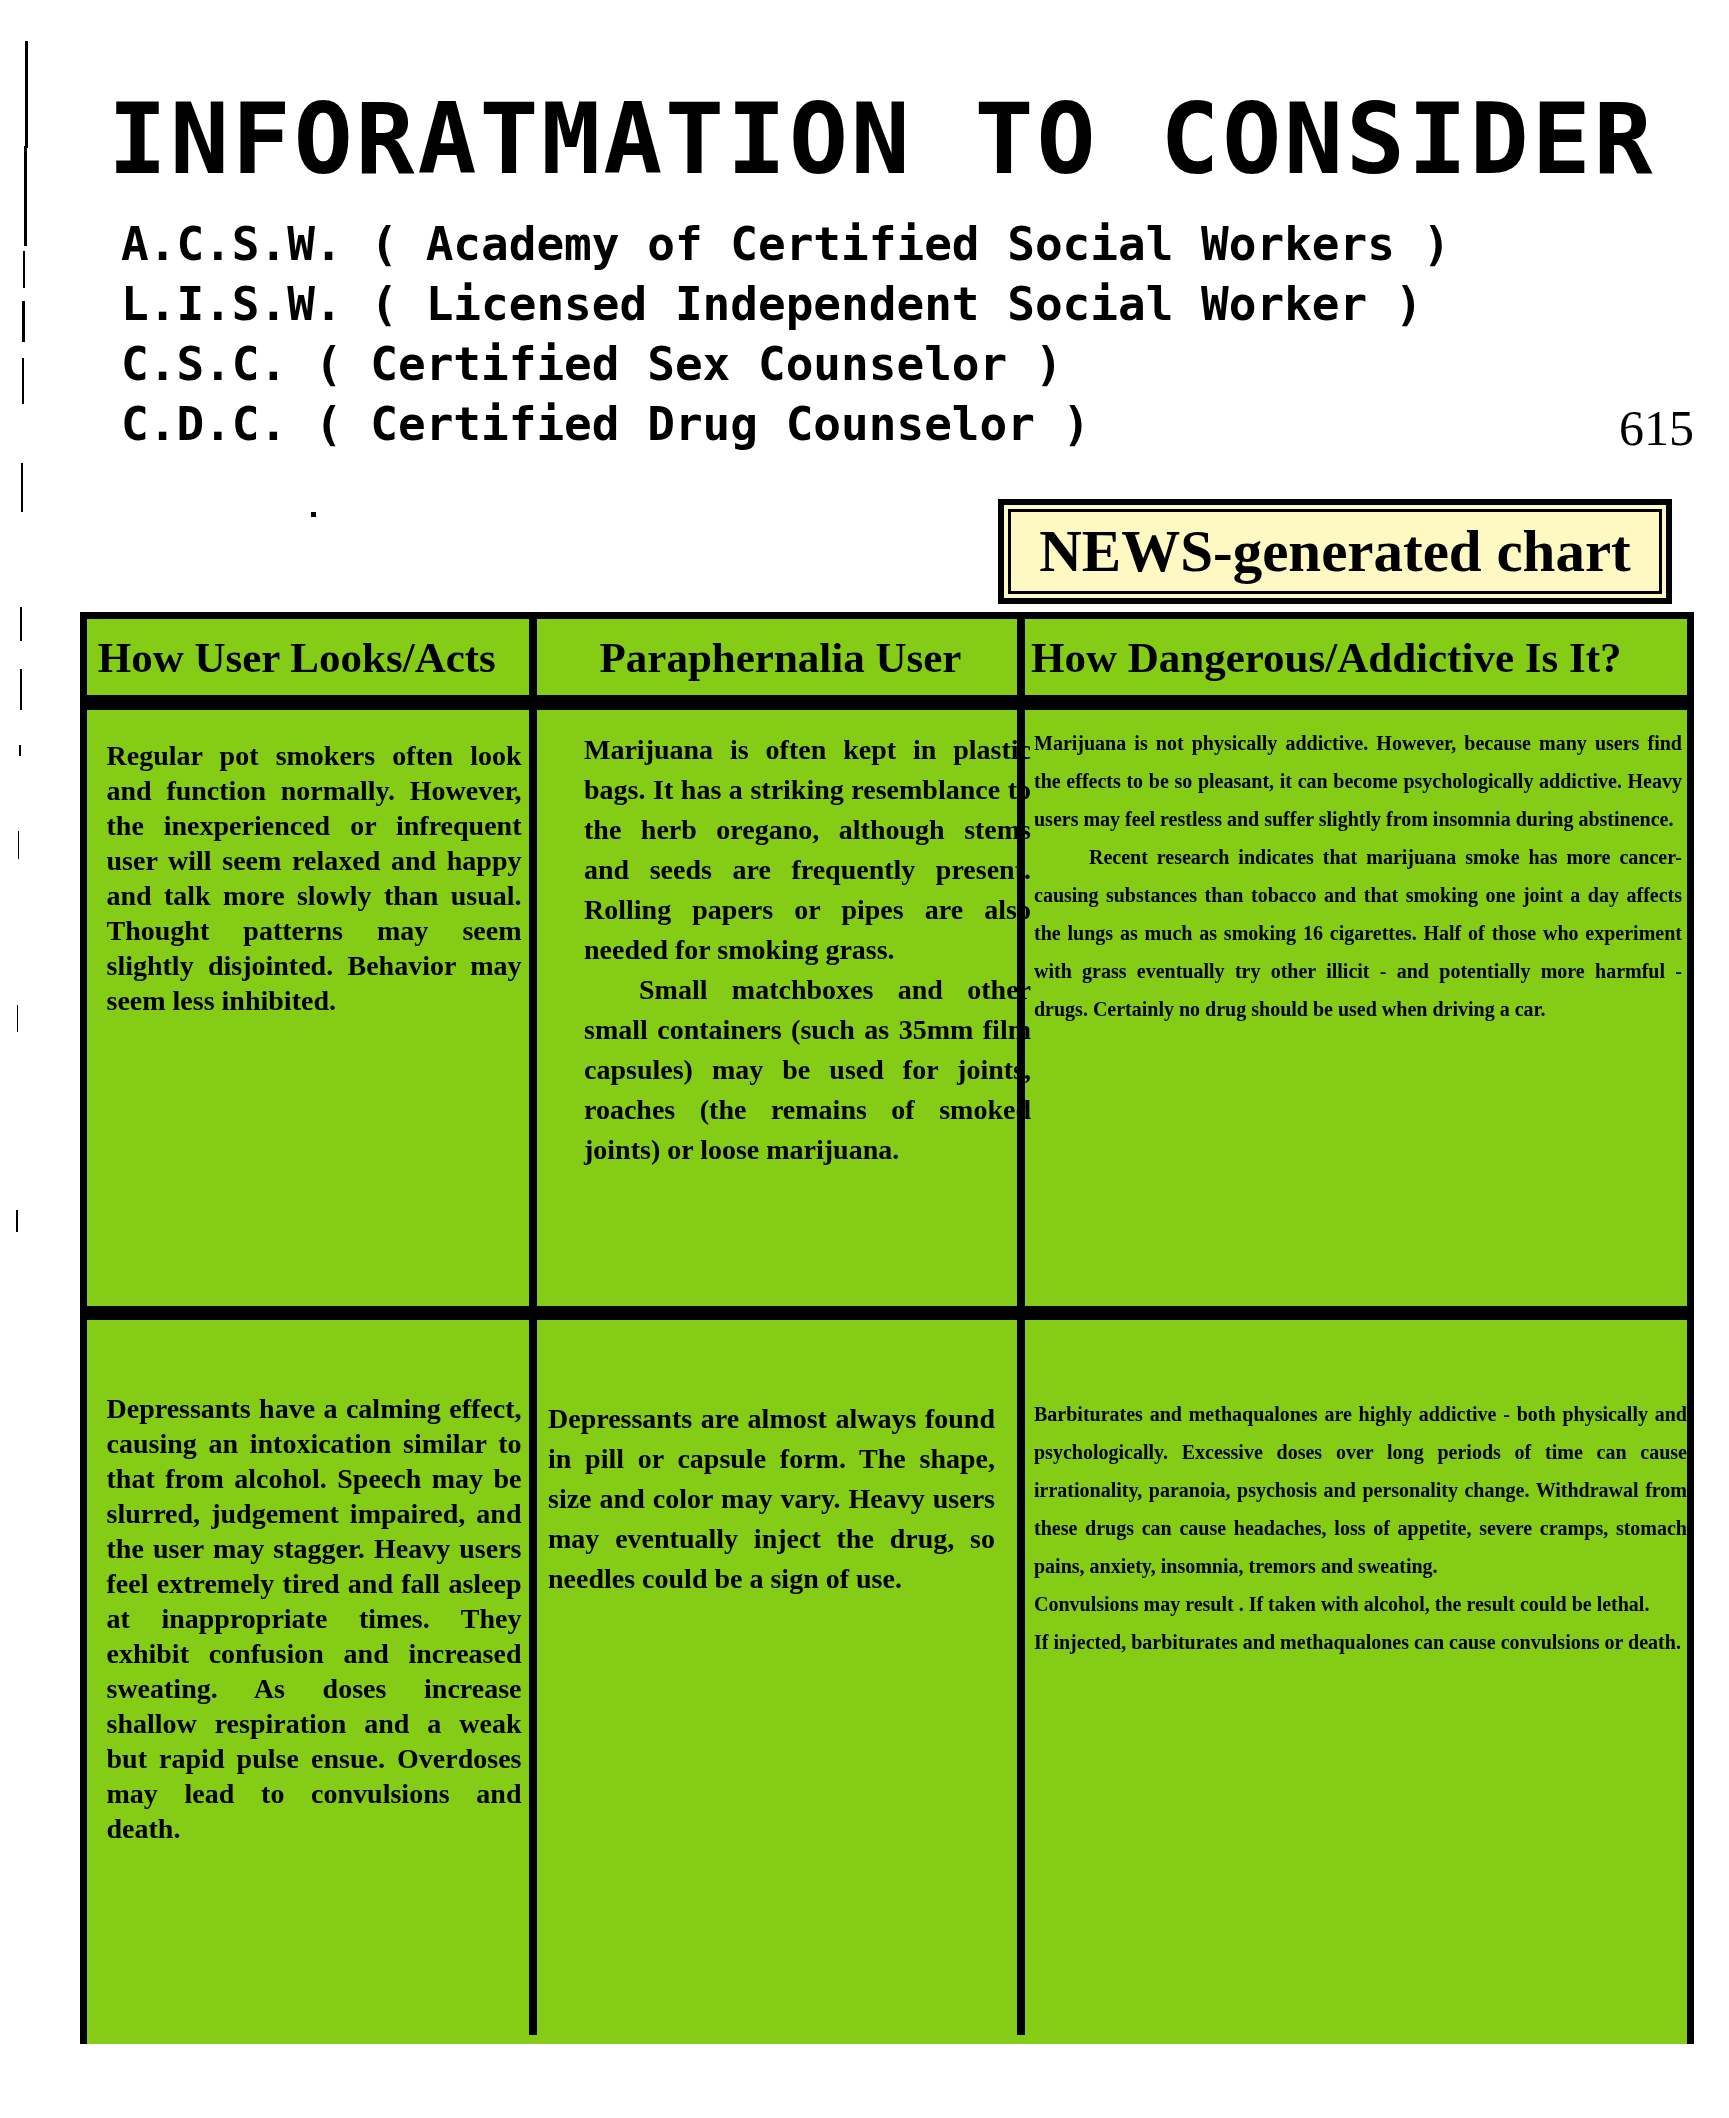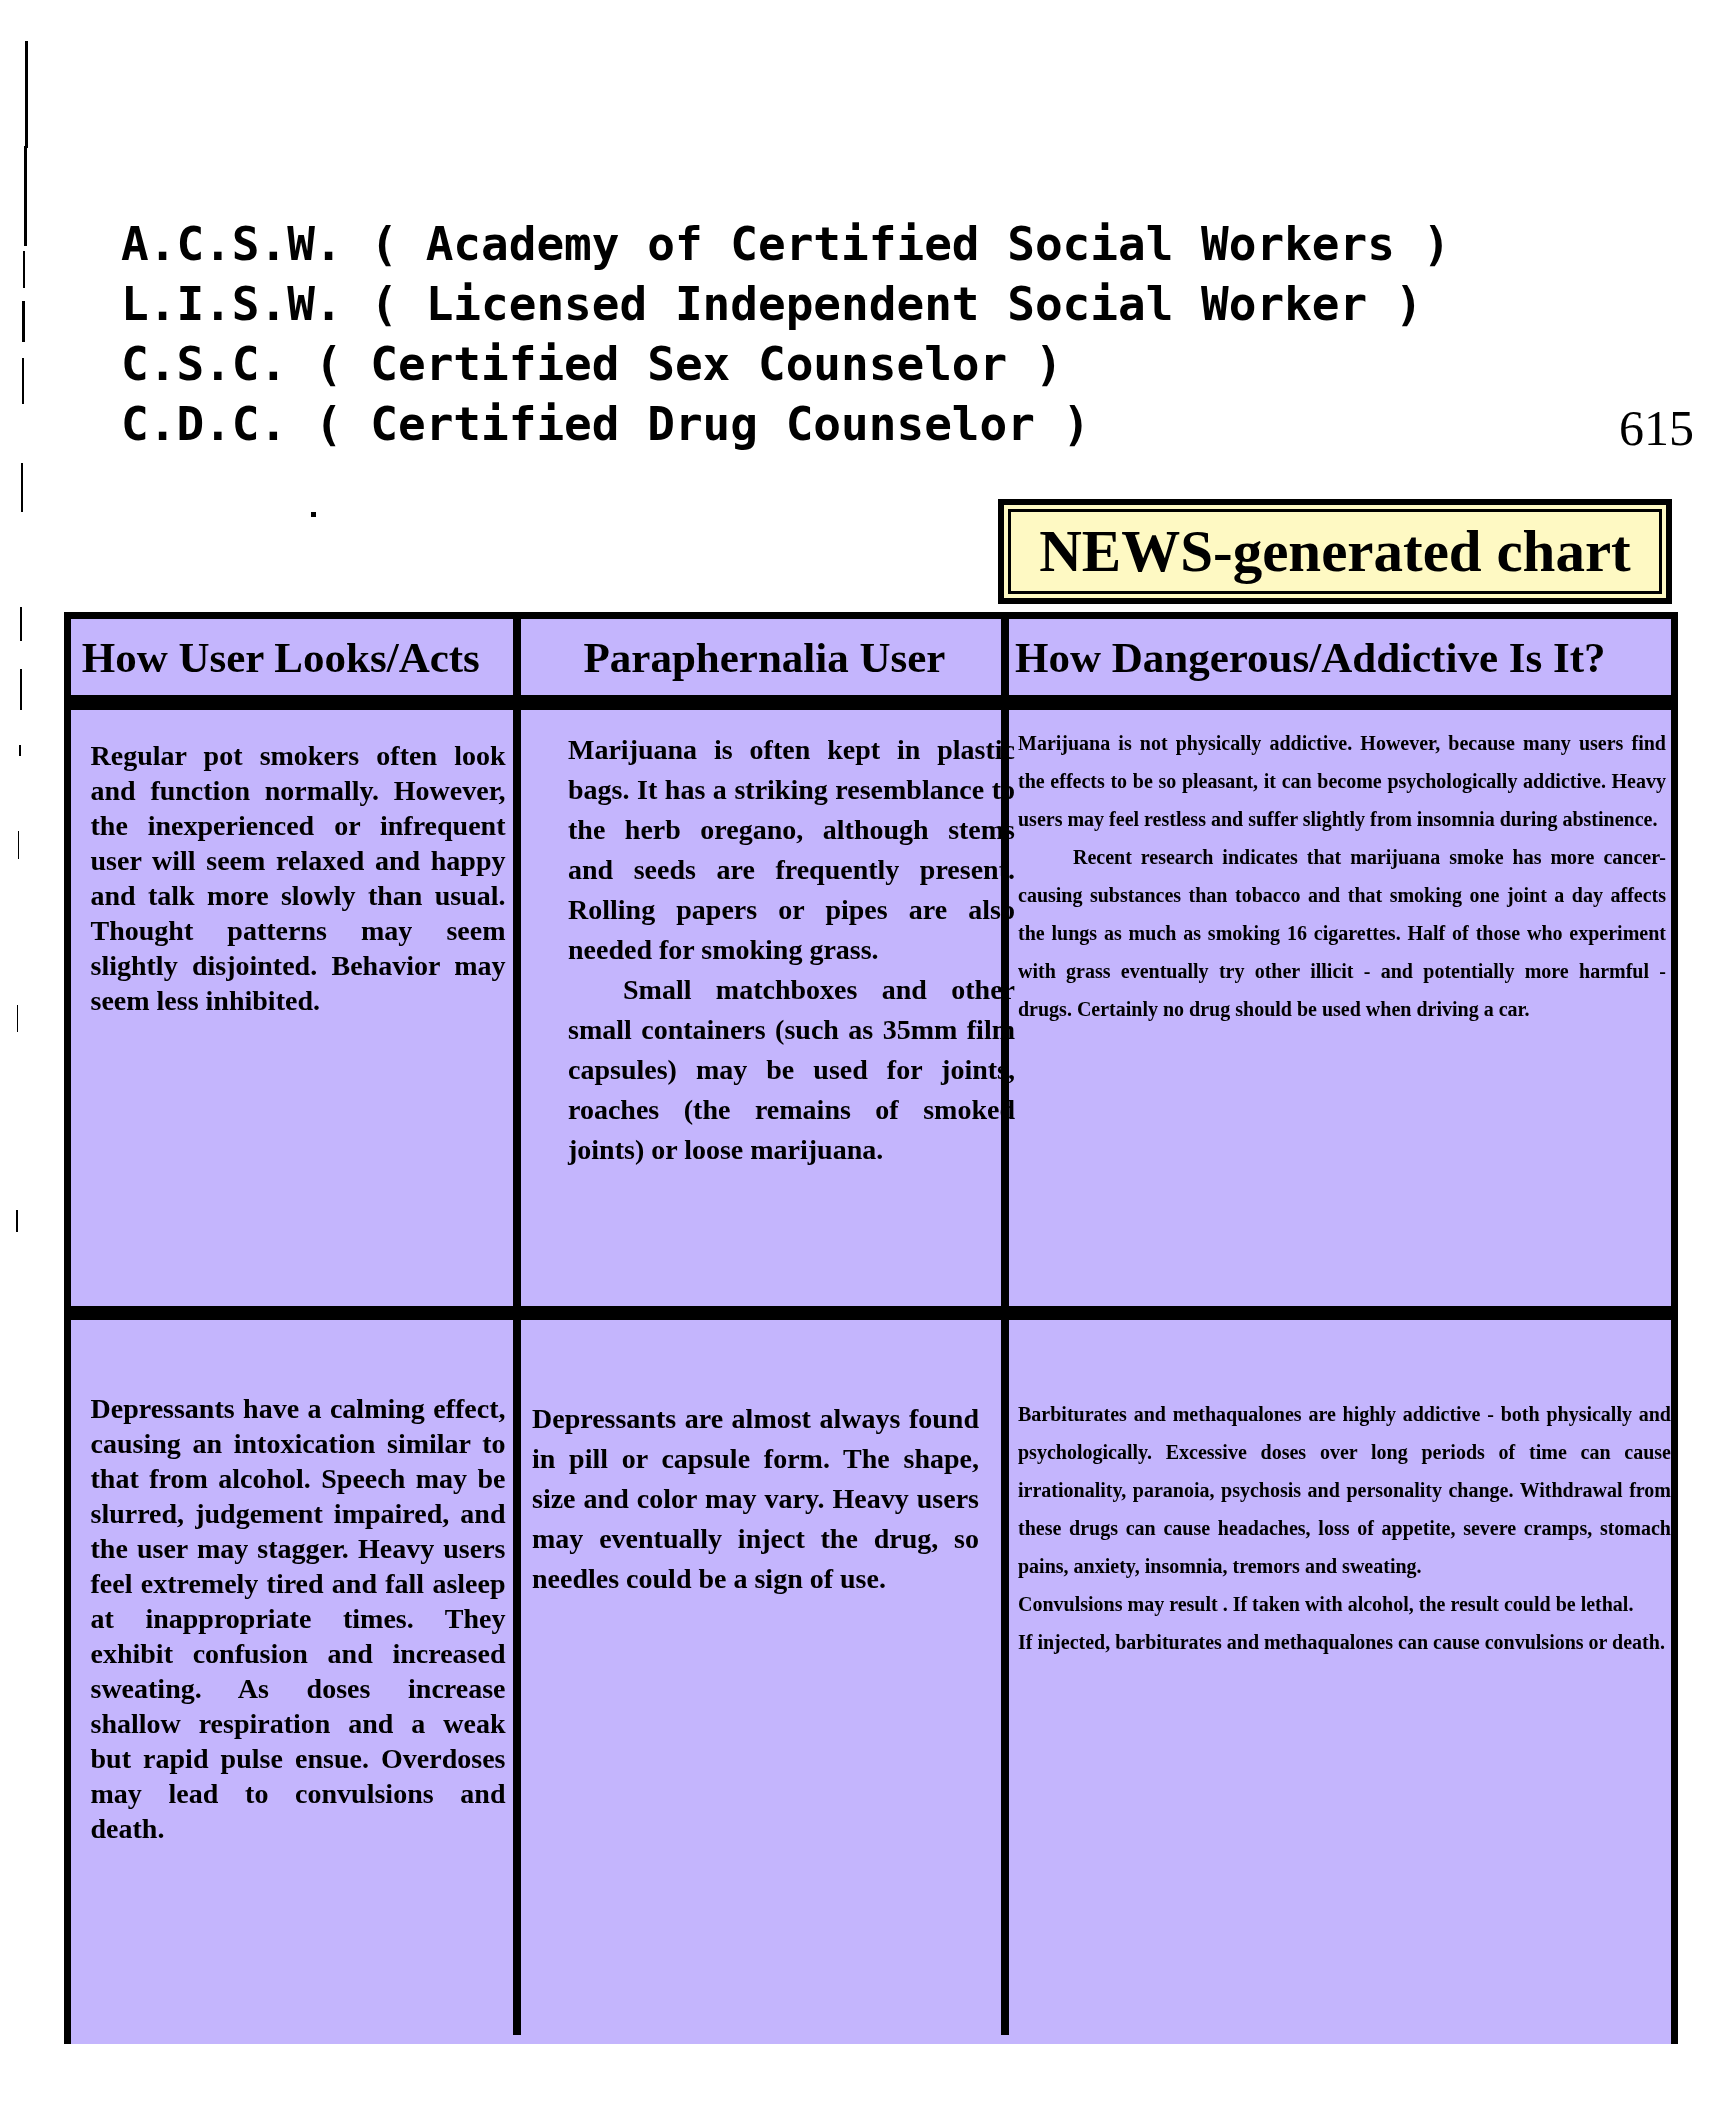--- a/index.html
+++ b/index.html
@@ -66,29 +66,29 @@
     align-items: center;
     justify-content: center;
     font-weight: bold;
     font-size: 59px;
     white-space: nowrap;
   }
 
   
   .drug-table {
     position: absolute;
-    left: 64px;
+    left: 80px;
     top: 612px;
     width: 1614px;
     height: 1432px;
     box-sizing: border-box;
     border-top: 7.8px solid #000;
     border-left: 7.8px solid #000;
     border-right: 7.8px solid #000;
-    background: #c4b5fd;
+    background: #84cc16;
   }
   .vsep { position: absolute; top: 0; width: 7.8px; height: 1416px; background: #000; }
   .vsep.one { left: 442px; }
   .vsep.two { left: 930px; }
   .header-underline { position: absolute; left: 0; right: 0; top: 76px; height: 14.6px; background: #000; }
   .row-separator   { position: absolute; left: 0; right: 0; top: 687px; height: 13.7px; background: #000; }
 
   .th {
     position: absolute;
     top: 11.7px;
@@ -134,20 +134,21 @@
   <div class="art" style="left:22px; top:358px; width:2.4px; height:46px;"></div>
   <div class="art" style="left:21px; top:463px; width:2px; height:49px;"></div>
   <div class="art" style="left:20px; top:607px; width:2px; height:34px;"></div>
   <div class="art" style="left:19.5px; top:669px; width:2px; height:41px;"></div>
   <div class="art" style="left:18.5px; top:745px; width:2px; height:10.7px;"></div>
   <div class="art" style="left:17.6px; top:831px; width:1.5px; height:28px;"></div>
   <div class="art" style="left:16.6px; top:1005px; width:1.5px; height:27px;"></div>
   <div class="art" style="left:16px; top:1210px; width:1.5px; height:21.5px;"></div>
   <div class="art" style="left:311px; top:512px; width:4.9px; height:4.9px;"></div>
 
+  <div class="doc-title">INFORATMATION TO CONSIDER</div>
 
   <div class="creds">
     <div>A.C.S.W. ( Academy of Certified Social Workers )</div>
     <div>L.I.S.W. ( Licensed Independent Social Worker )</div>
     <div>C.S.C. ( Certified Sex Counselor )</div>
     <div>C.D.C. ( Certified Drug Counselor )</div>
   </div>
 
   <div class="page-number">615</div>
 

